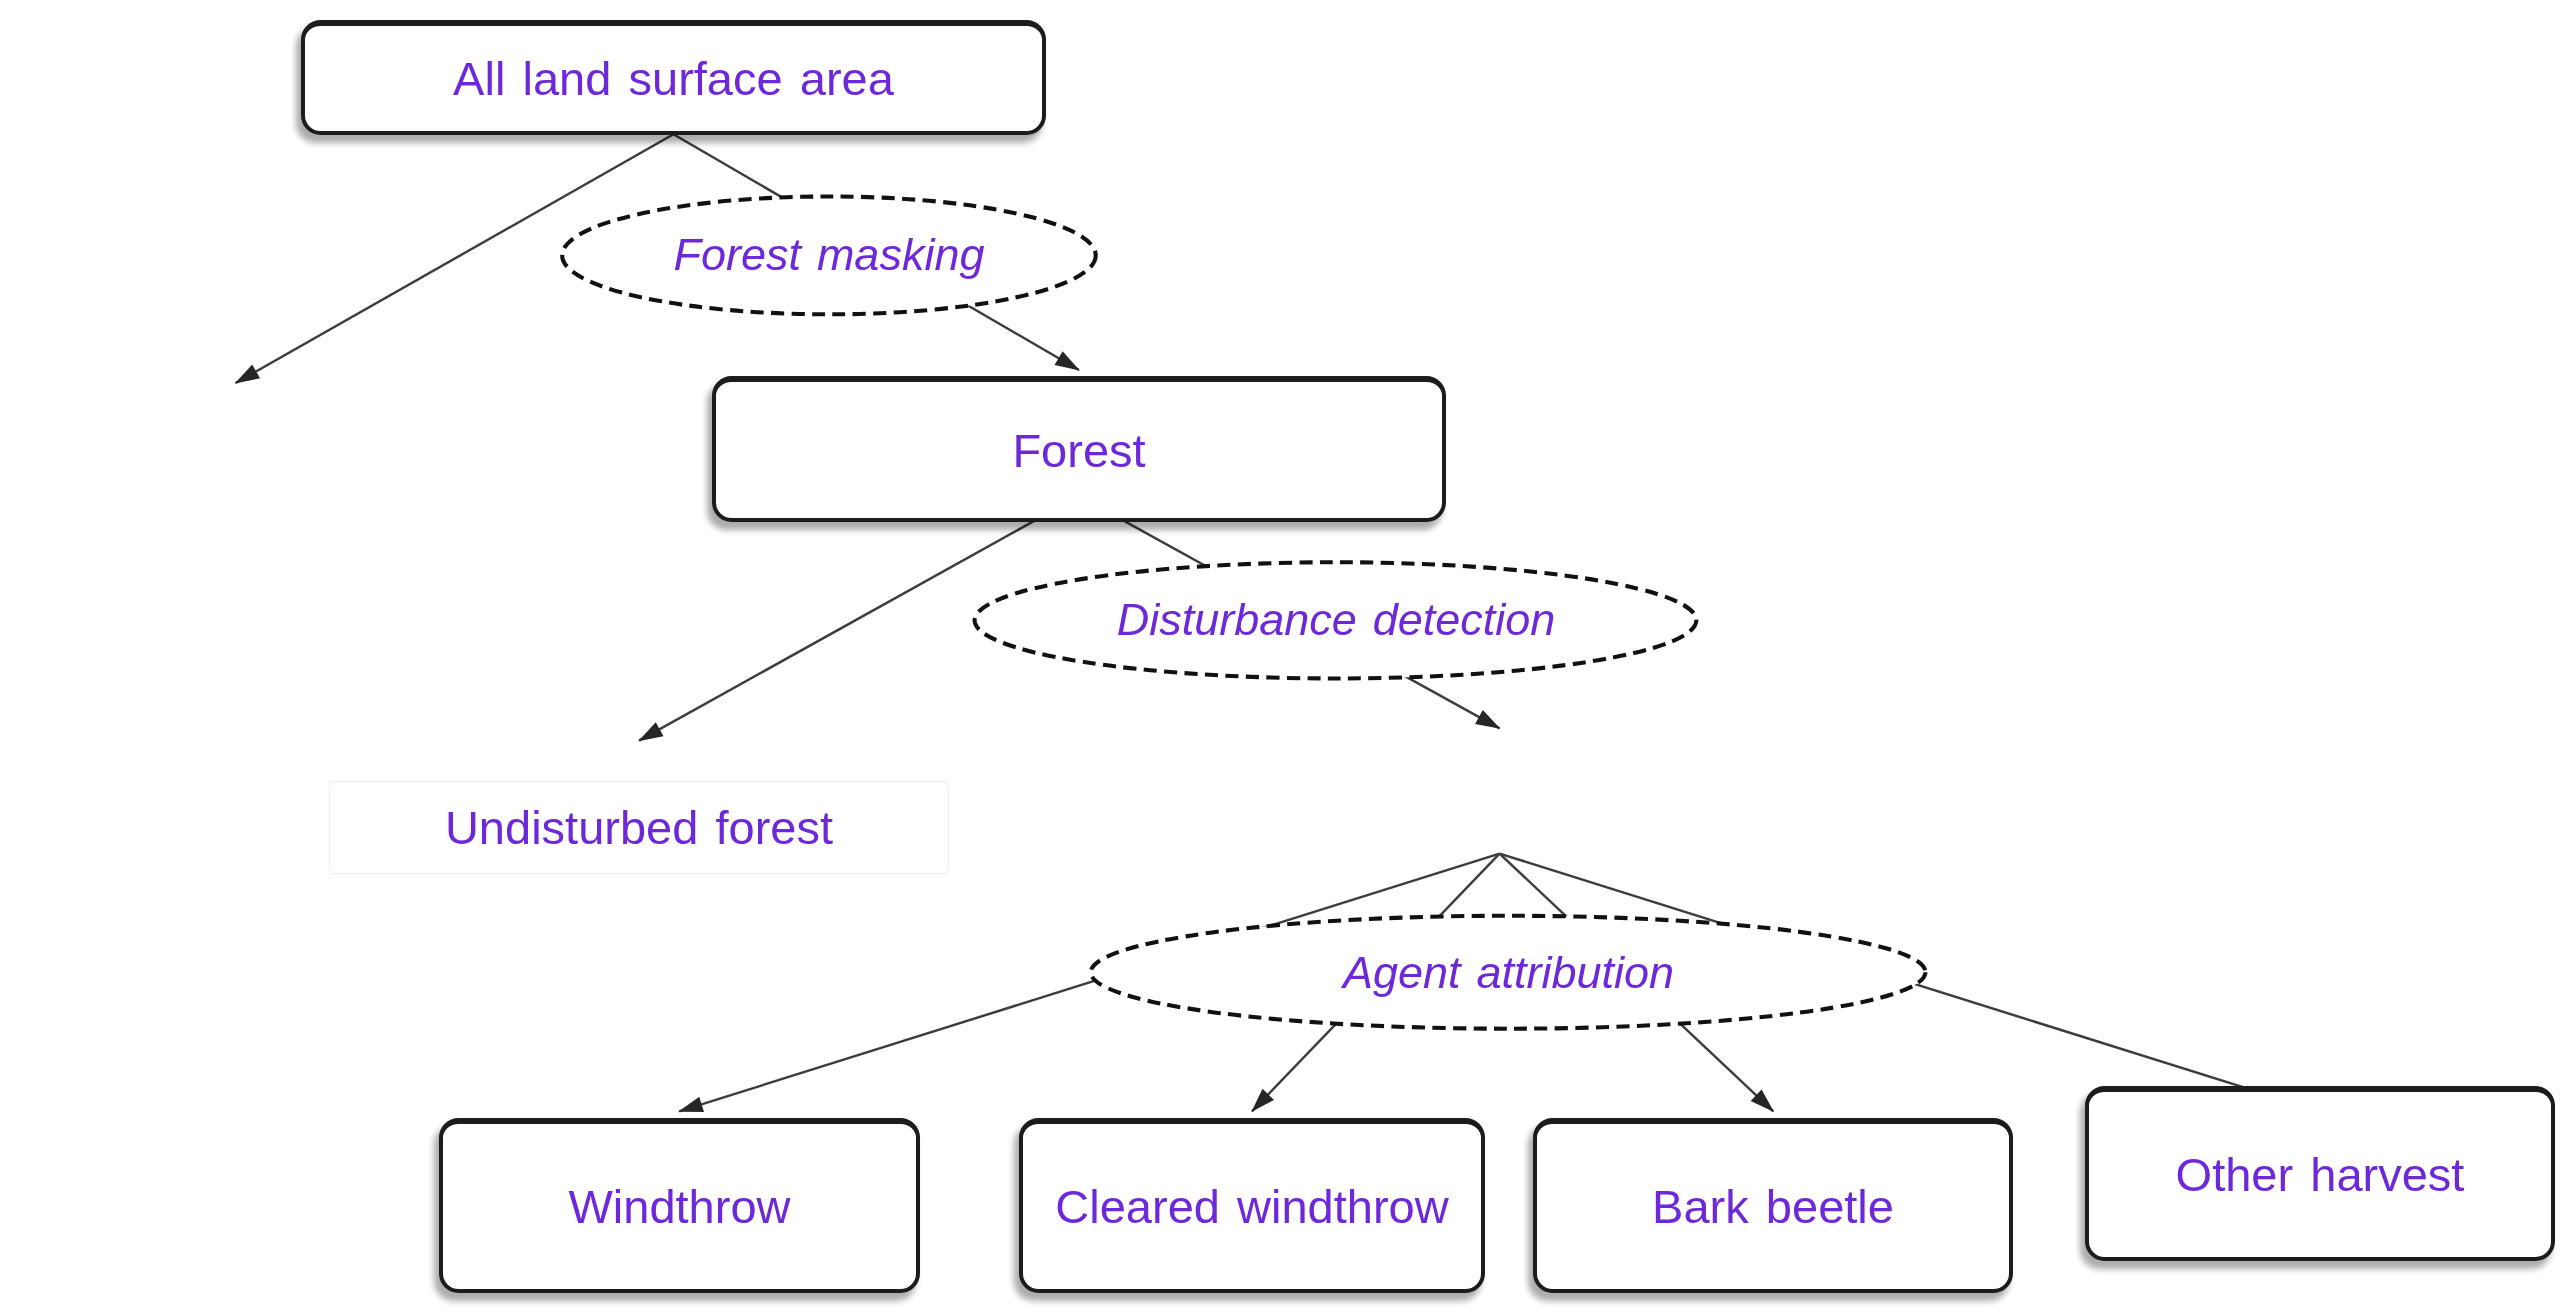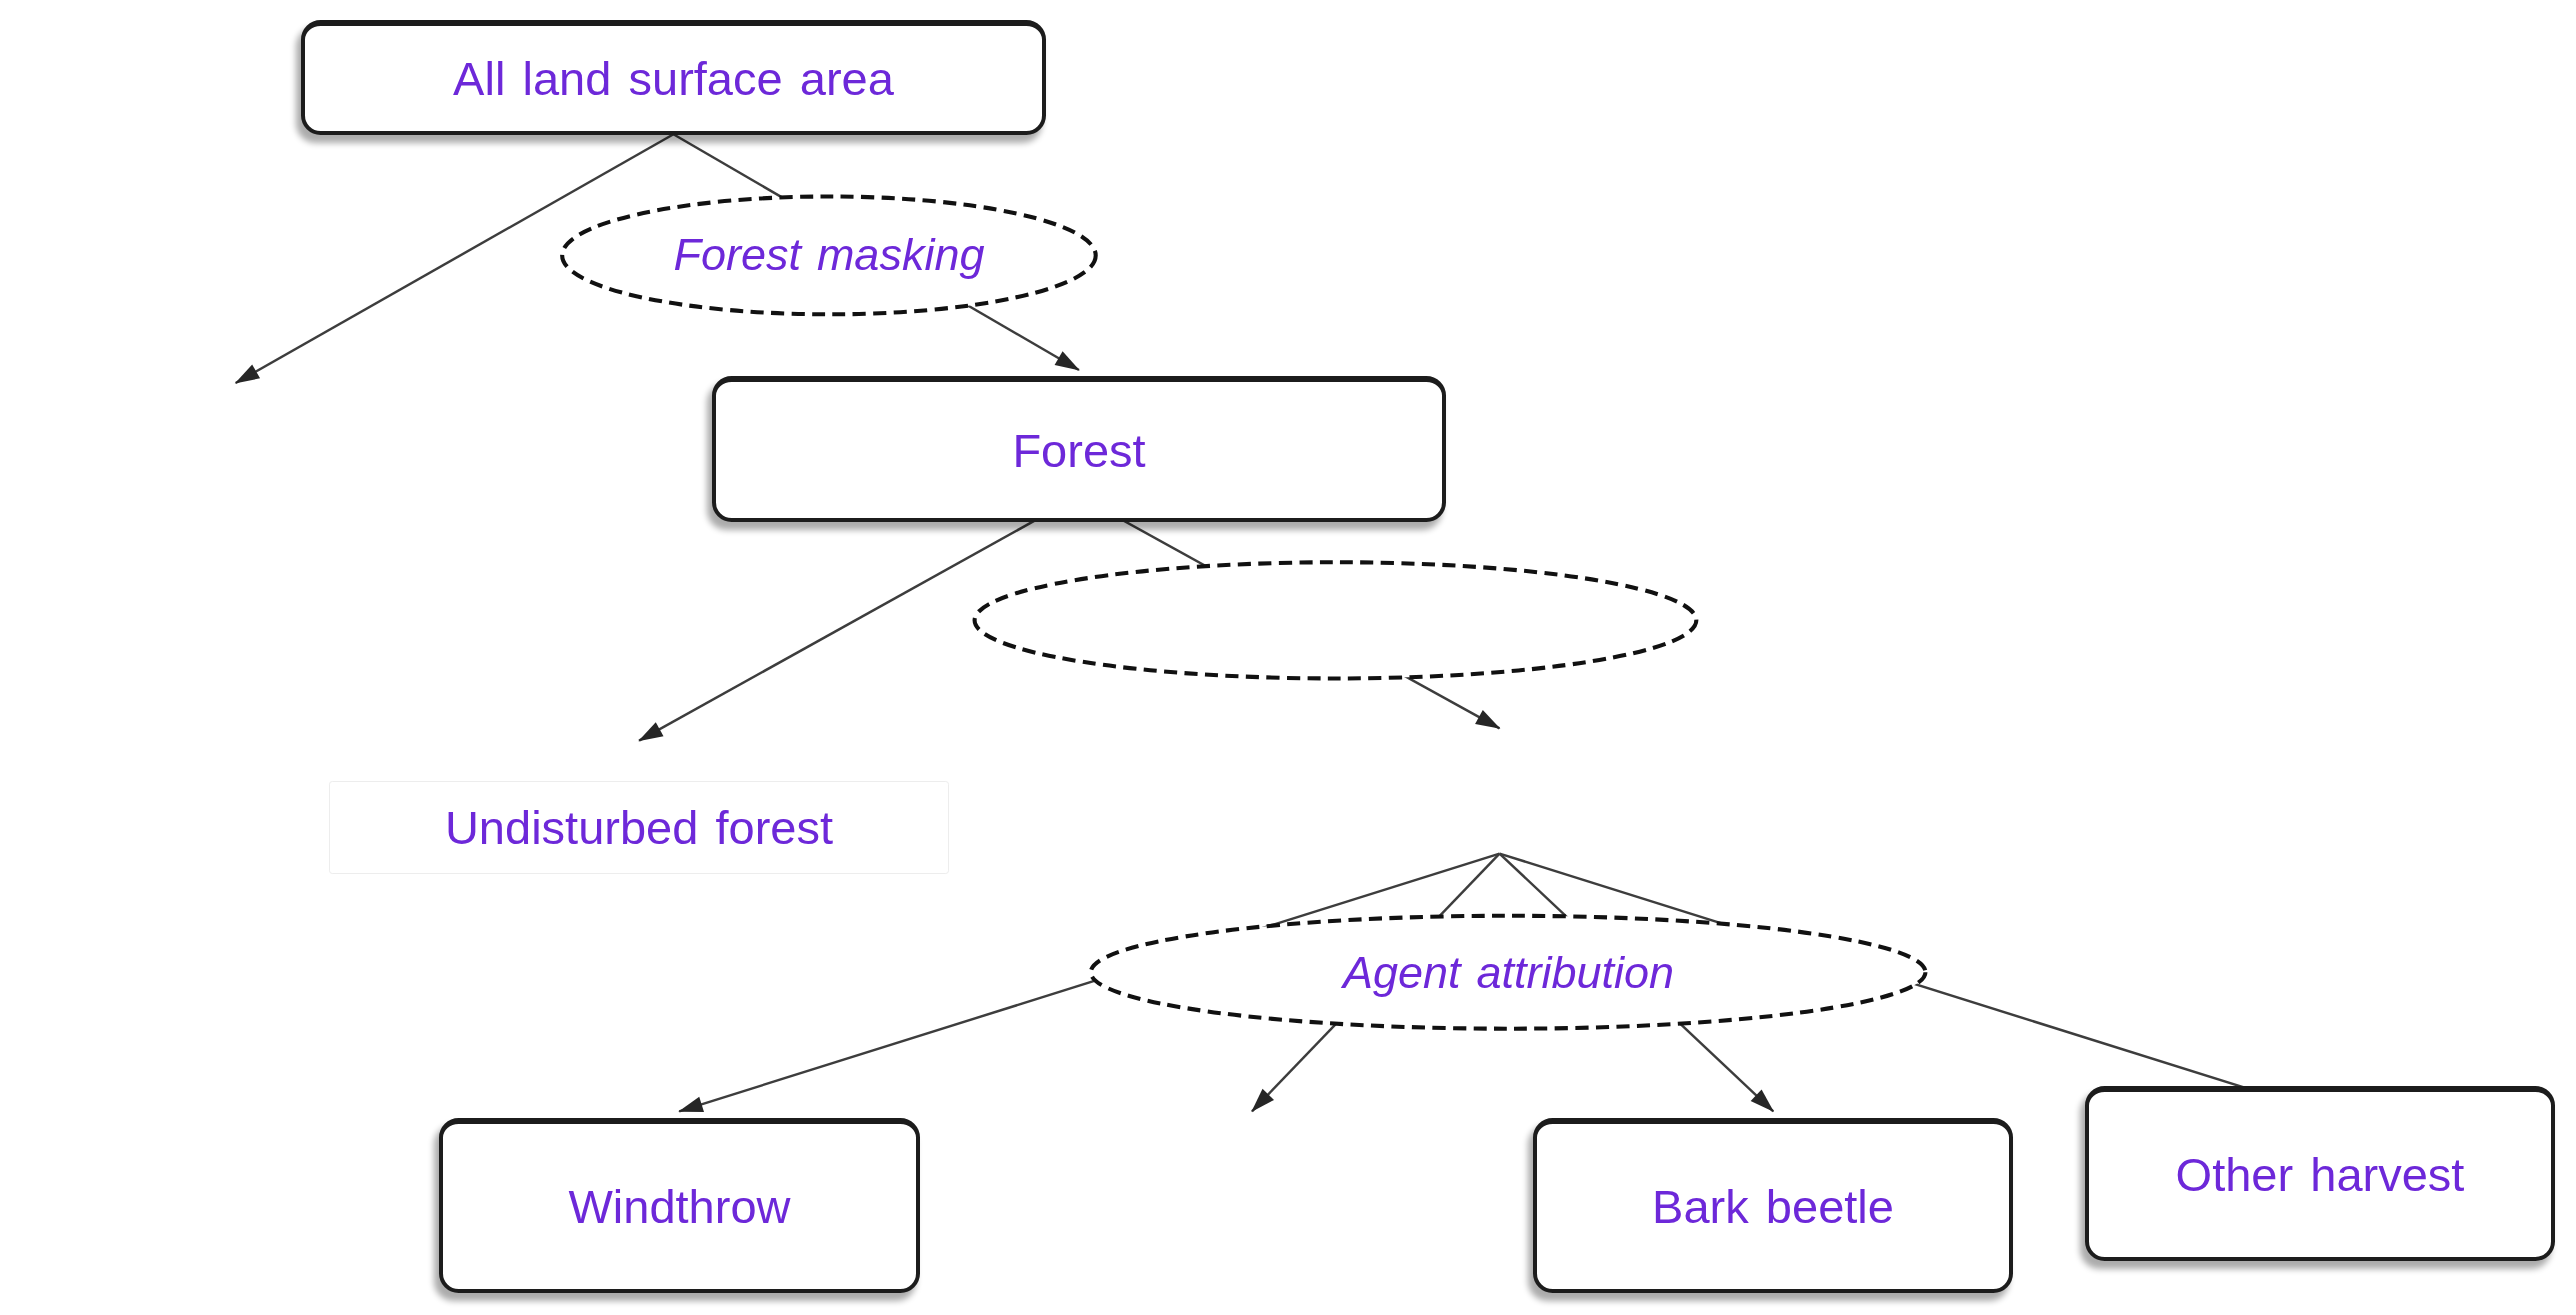--- a/index.html
+++ b/index.html
@@ -82,34 +82,40 @@
 
   <div class="node ellipse-label" style="left: 562px; top: 196px; width: 534px; height: 118px;">
     <span class="lbl">Forest masking</span>
   </div>
 
 
   <div class="node box" style="left: 712px; top: 376px; width: 734px; height: 146px;">
     <span class="lbl">Forest</span>
   </div>
 
+  <div class="node ellipse-label" style="left: 975px; top: 562px; width: 722px; height: 116px;">
+    <span class="lbl">Disturbance detection</span>
+  </div>
 
   <div class="node plain-label" style="left: 329px; top: 745px; width: 620px; height: 93px; margin-top: 36px;">
     <span class="lbl">Undisturbed forest</span>
   </div>
 
 
   <div class="node ellipse-label" style="left: 1091px; top: 916px; width: 835px; height: 113px;">
     <span class="lbl">Agent attribution</span>
   </div>
 
   <div class="node box" style="left: 439px; top: 1118px; width: 481px; height: 175px;">
     <span class="lbl">Windthrow</span>
   </div>
 
+  <div class="node box" style="left: 1019px; top: 1118px; width: 466px; height: 175px;">
+    <span class="lbl">Cleared windthrow</span>
+  </div>
 
   <div class="node box" style="left: 1533px; top: 1118px; width: 480px; height: 175px;">
     <span class="lbl">Bark beetle</span>
   </div>
 
   <div class="node box" style="left: 2085px; top: 1086px; width: 470px; height: 175px;">
     <span class="lbl">Other harvest</span>
   </div>
 
 </div>

